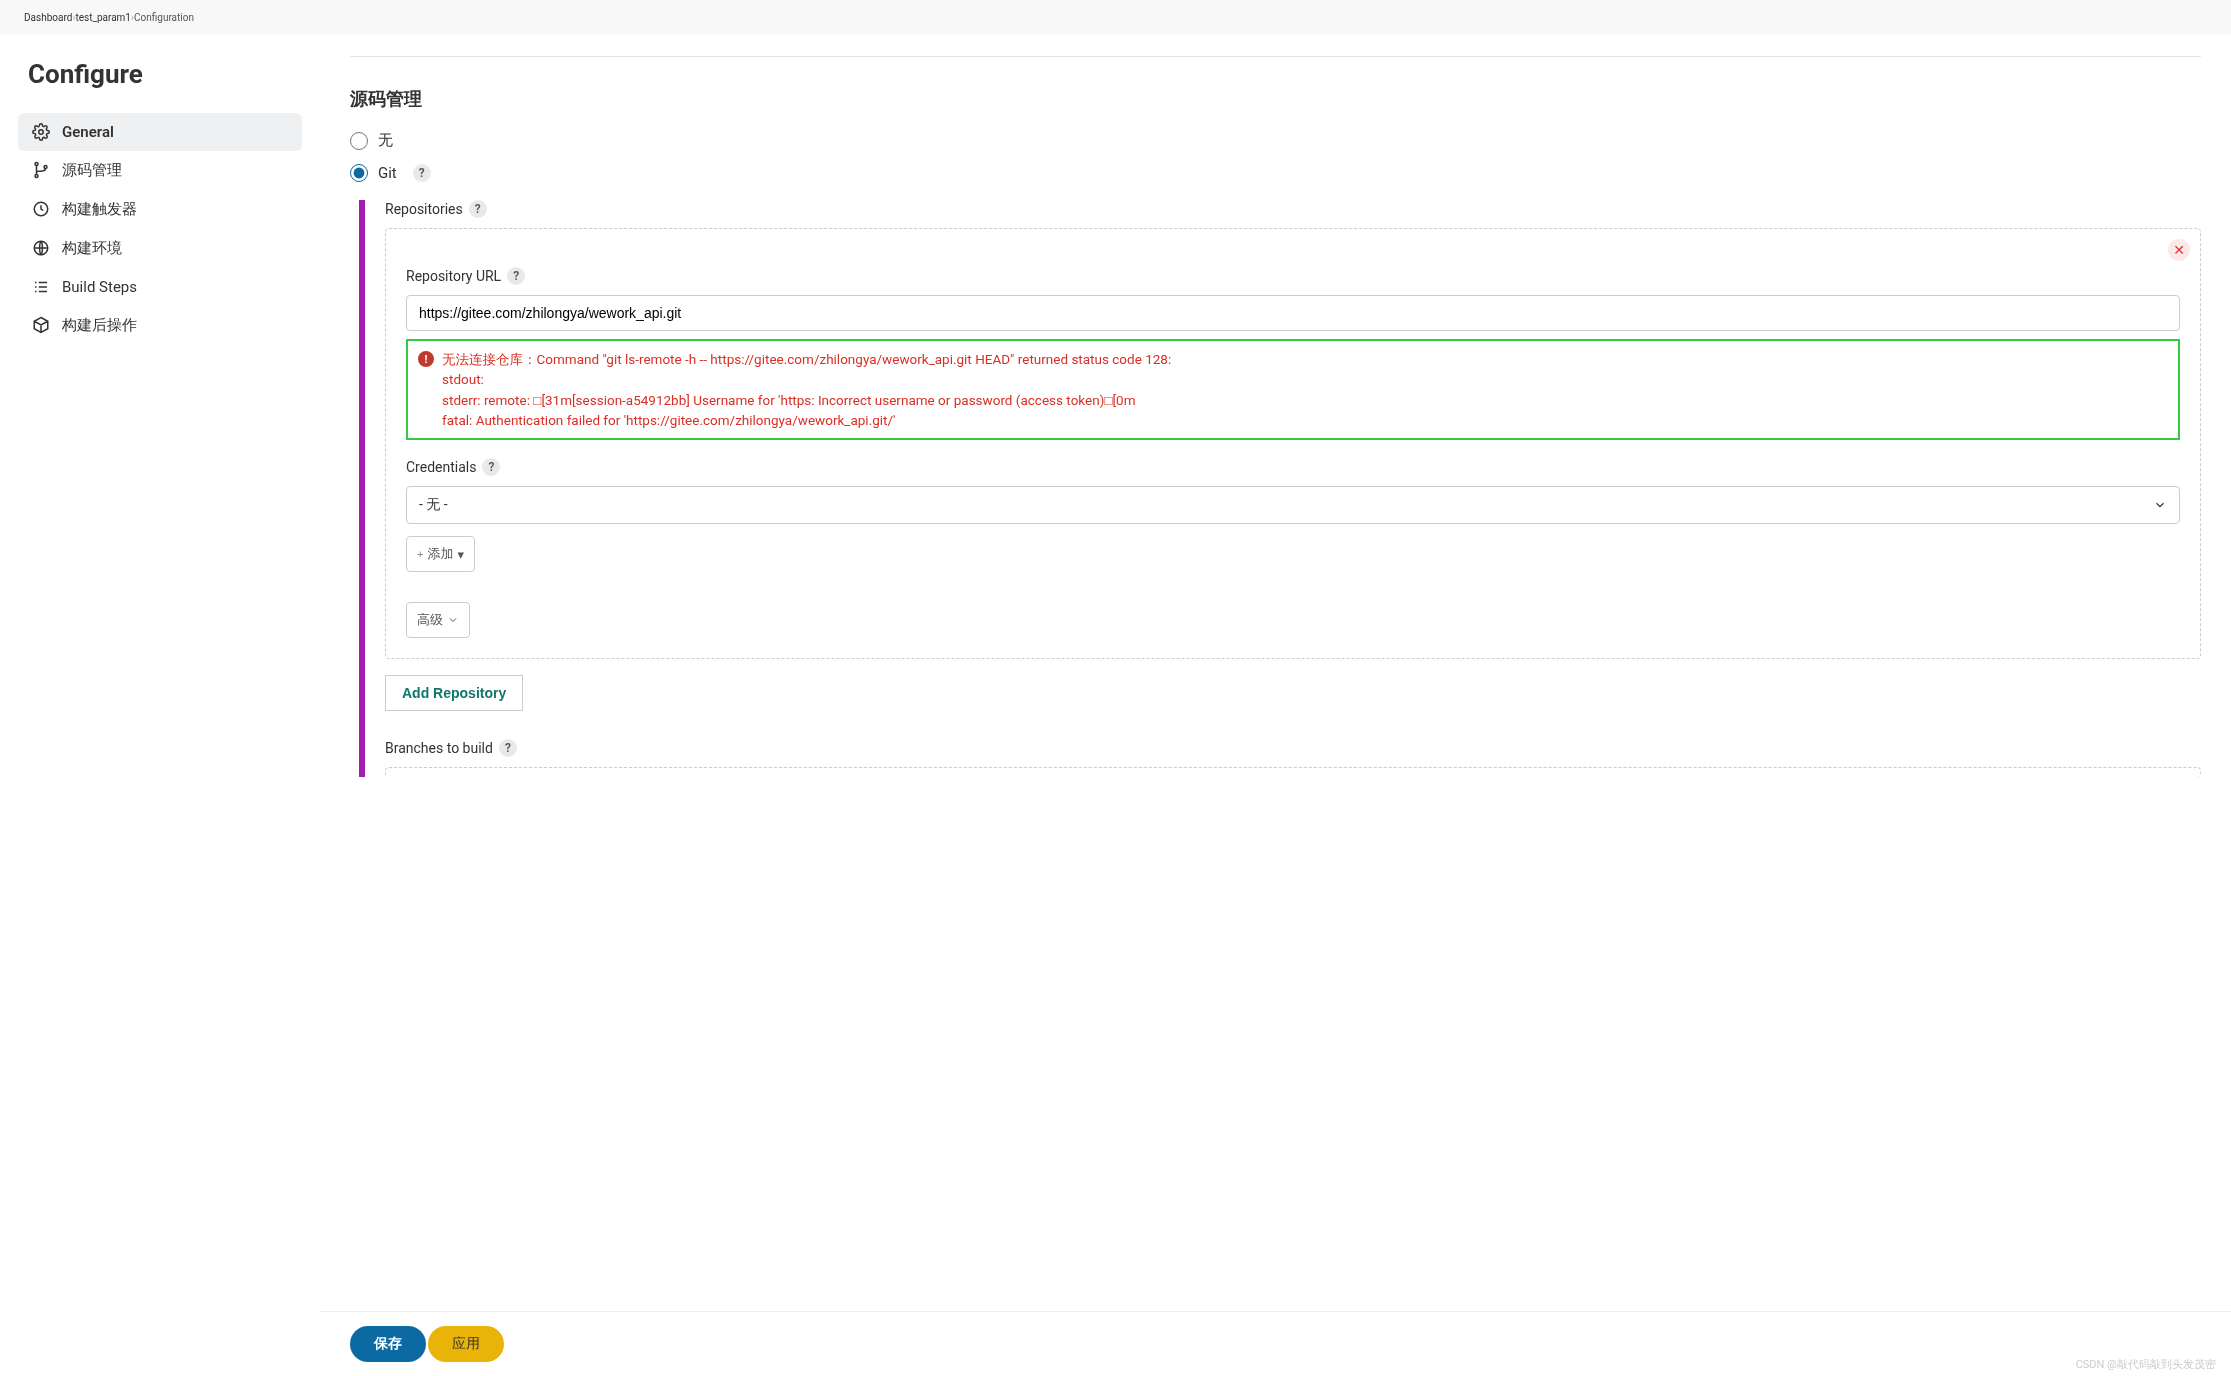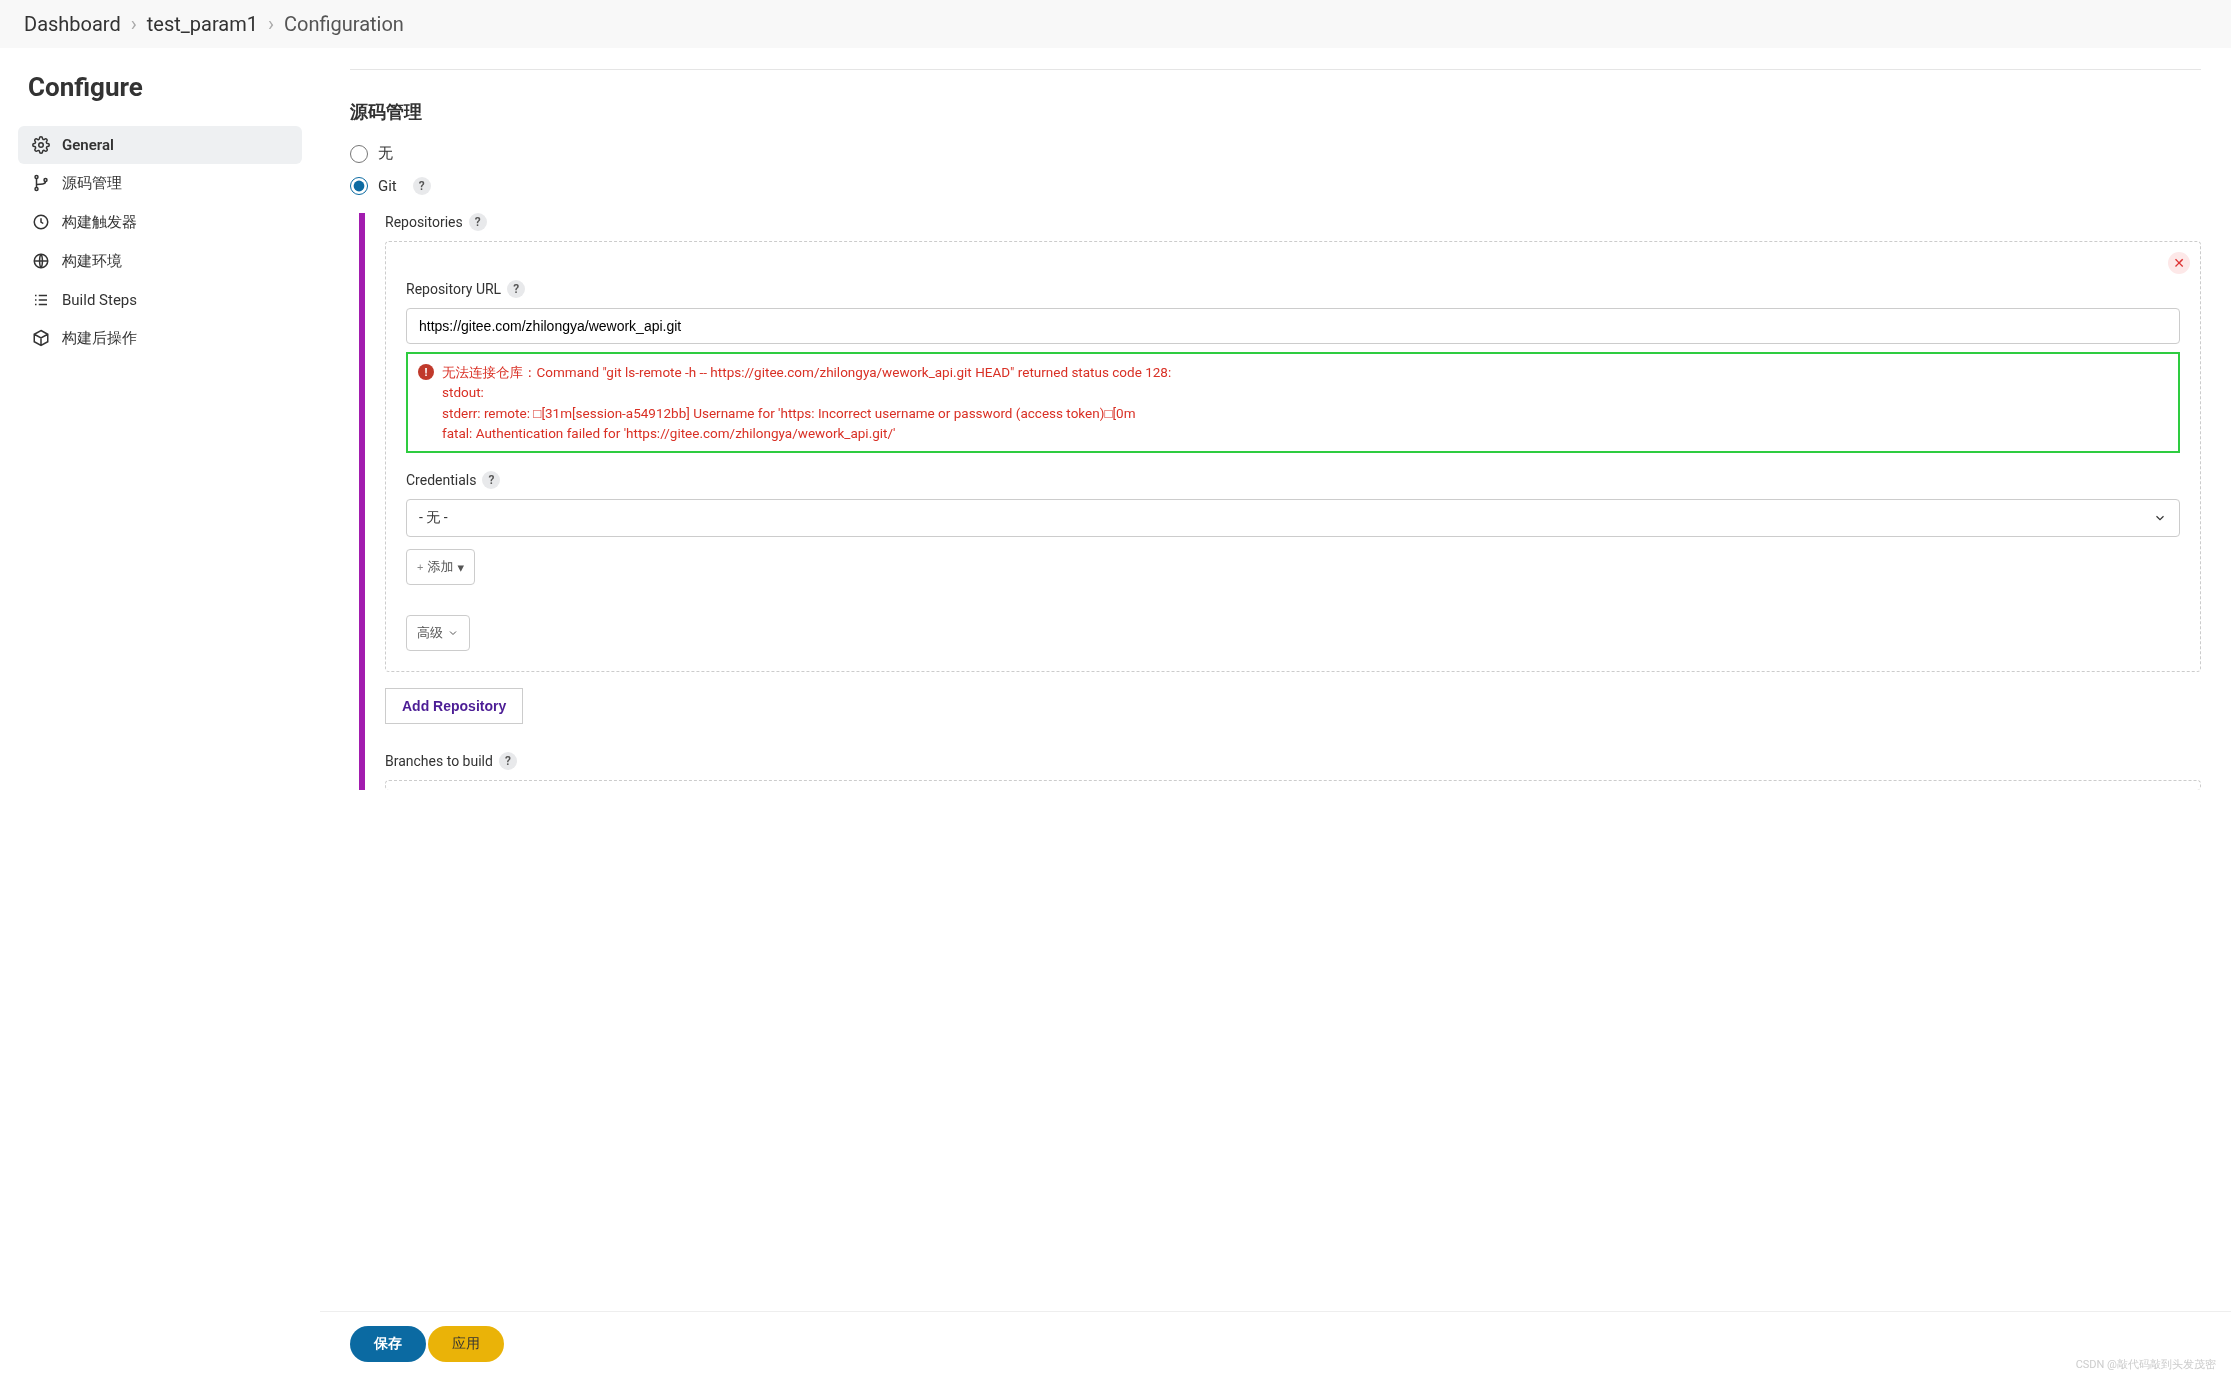--- a/index.html
+++ b/index.html
@@ -1,17 +1,17 @@
 <!DOCTYPE html>
 <html><head>
 <meta charset="utf-8">
 <style>
 * { box-sizing: border-box; margin: 0; padding: 0; }
 body { font-family: -apple-system, BlinkMacSystemFont, "Segoe UI", Roboto, Arial, sans-serif; color: #333; background: #fff; font-size: 14px; }
-.breadcrumb { padding: 12px 24px; background: #f8f8f8; display: flex; align-items: center; gap: 10px; font-size: 20px; color: #555; }
+.breadcrumb { padding: 12px 24px; background: #f8f8f8; display: flex; align-items: center; font-size: 10px; color: #555; }
 .breadcrumb a { color: #333; text-decoration: none; }
 .breadcrumb .sep { color: #aaa; }
 .layout { display: flex; }
 .sidebar { width: 320px; padding: 24px 18px; }
 .sidebar h1 { font-size: 26px; font-weight: 700; margin-bottom: 24px; padding-left: 10px; }
 .nav-item { display: flex; align-items: flex-start; gap: 12px; padding: 10px 14px; border-radius: 6px; cursor: pointer; font-size: 15px; color: #333; }
 .nav-item.active { background: #eef0f2; font-weight: 600; }
 .nav-item .icon { width: 18px; height: 18px; display: inline-flex; align-items: center; justify-content: center; }
 .main { flex: 1; padding: 20px 30px 100px 30px; border-top: 1px solid transparent; }
 .main hr { border: none; border-top: 1px solid #e5e5e5; margin-bottom: 30px; }
@@ -24,21 +24,21 @@
 .field-label { font-size: 14px; color: #333; margin: 18px 0 10px 0; display: flex; align-items: center; }
 .dashed-box { border: 1px dashed #ccc; border-radius: 4px; padding: 20px; position: relative; }
 .close-x { position: absolute; top: 10px; right: 10px; width: 22px; height: 22px; border-radius: 50%; background: #fde8e8; color: #d33; display: flex; align-items: center; justify-content: center; cursor: pointer; font-size: 14px; }
 .text-input { width: 100%; padding: 9px 12px; border: 1px solid #ccc; border-radius: 4px; font-size: 14px; }
 .error-box { border: 2px solid #2ecc40; padding: 8px 10px; margin-top: 8px; display: flex; gap: 8px; align-items: flex-start; }
 .error-icon { width: 16px; height: 16px; border-radius: 50%; background: #c0392b; color: #fff; display: inline-flex; align-items: center; justify-content: center; font-size: 11px; font-weight: bold; flex-shrink: 0; margin-top: 2px; }
 .error-text { color: #d93025; font-size: 13.5px; line-height: 1.5; }
 .select { width: 100%; padding: 9px 12px; border: 1px solid #ccc; border-radius: 4px; font-size: 14px; background: #fff; display: flex; justify-content: space-between; align-items: center; cursor: pointer; }
 .small-btn { display: inline-flex; align-items: center; gap: 4px; padding: 8px 10px; border: 1px solid #ccc; border-radius: 4px; background: #fff; cursor: pointer; font-size: 13px; color: #555; }
 .small-btn .plus { font-size: 11px; color: #888; }
-.add-repo-btn { padding: 9px 16px; border: 1px solid #ccc; border-radius: 0; background: #fff; cursor: pointer; font-size: 14px; font-weight: 600; color: #4c1d95; margin-top: 16px; }
+.add-repo-btn { padding: 9px 16px; border: 1px solid #ccc; border-radius: 0; background: #fff; cursor: pointer; font-size: 14px; font-weight: 600; color: #0f766e; margin-top: 16px; }
 .footer-bar { position: fixed; bottom: 0; left: 320px; right: 0; padding: 14px 30px; background: #fff; border-top: 1px solid #eee; display: flex; gap: 2px; }
 .btn-primary { background: #0b6aa2; color: #fff; border: none; padding: 9px 24px; border-radius: 18px; font-size: 14px; font-weight: 600; cursor: pointer; }
 .btn-secondary { background: #eab308; color: #333; border: none; padding: 9px 24px; border-radius: 18px; font-size: 14px; cursor: pointer; }
 .watermark { position: fixed; bottom: 4px; right: 15px; font-size: 11px; color: #ccc; }
 svg { display: block; }
 </style>
 </head>
 <body>
 
 <div class="breadcrumb">

